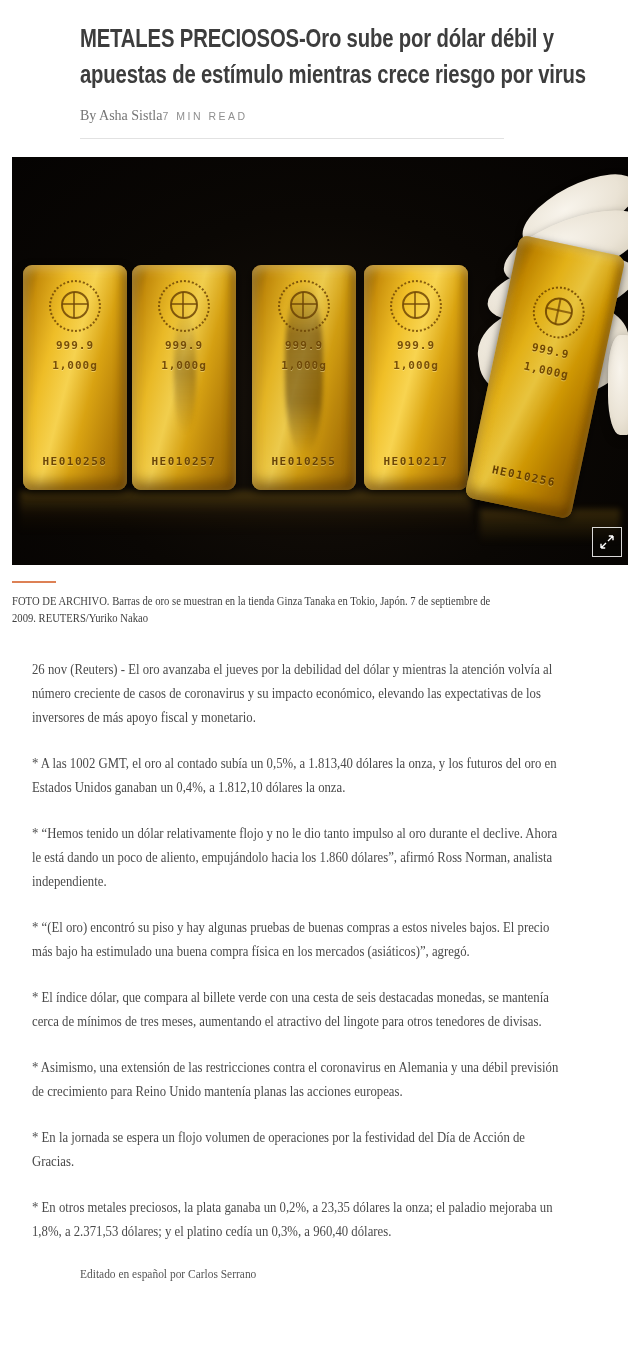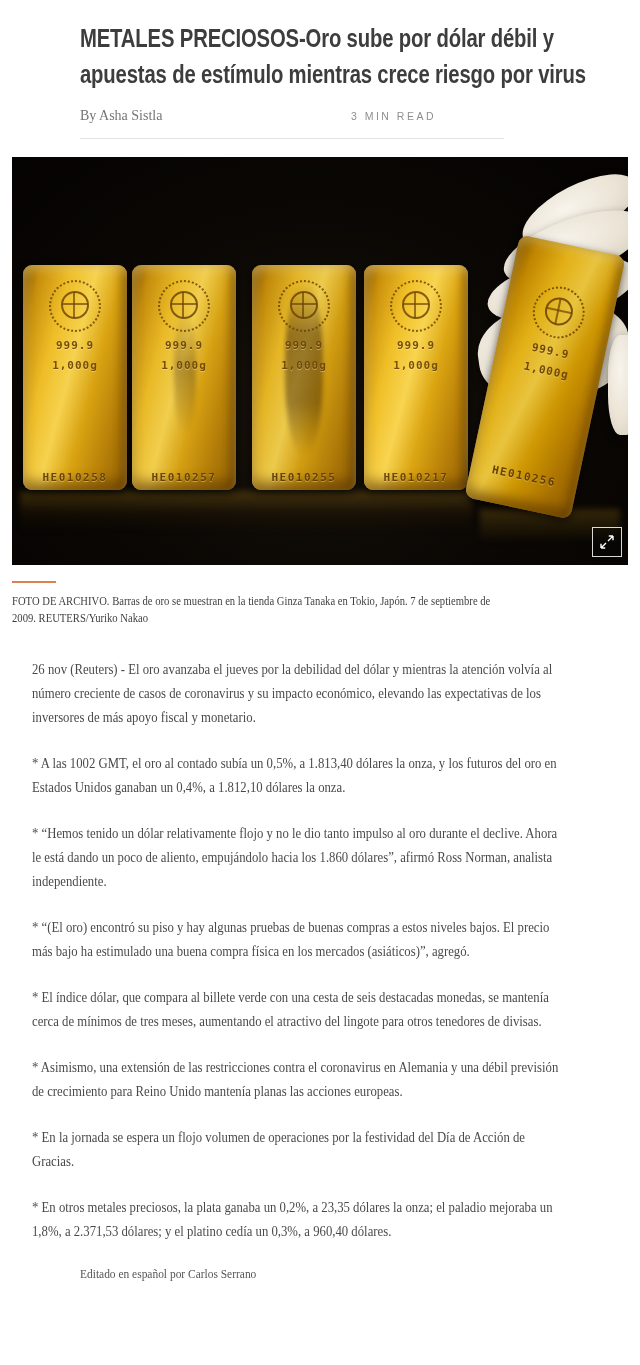--- a/index.html
+++ b/index.html
@@ -7,21 +7,21 @@
 
   .article{position:relative;width:516px;padding-bottom:14px;}
 
   .headline{
     margin:20px 0 0 80px;width:672px;
     transform:scaleX(0.78);transform-origin:left top;
     font-family:"Liberation Sans",sans-serif;font-weight:700;
     font-size:26px;line-height:36px;color:#3d3d3d;letter-spacing:-0.2px;
   }
 
-  .byline-row{display:flex;justify-content:space-between;align-items:baseline;margin:16px 80px 0 80px;}
+  .byline-row{display:flex;align-items:baseline;margin:16px 80px 0 80px;}
   .byline{font-size:14px;color:#757575;}
   .read-time{font-family:"Liberation Sans",sans-serif;font-size:10.5px;letter-spacing:2.5px;color:#8f8f8f;}
 
   .divider{border:none;border-top:1px solid #e2e2e2;margin:14px 12px 0 80px;height:0;}
 
   
   .photo{
     position:relative;margin:18px 12px 16px 12px;width:616px;height:408px;
     background:radial-gradient(ellipse at 50% 62%, #17110a 0%, #0a0704 55%, #050302 100%);
     overflow:hidden;cursor:pointer;
@@ -56,21 +56,21 @@
   .stamp{position:relative;width:48px;height:48px;margin:15px auto 0;border-radius:50%;
     border:2px dotted rgba(112,71,5,.85);z-index:1;}
   .held .stamp{margin-top:42px;}
   .globe{position:relative;width:24px;height:24px;margin:9px auto;border:2px solid rgba(112,71,5,.85);border-radius:50%;}
   .globe::before{content:"";position:absolute;left:10px;top:-1px;bottom:-1px;width:2px;background:rgba(112,71,5,.7);}
   .globe::after{content:"";position:absolute;top:10px;left:-1px;right:-1px;height:2px;background:rgba(112,71,5,.7);}
 
   .fineness,.weight{position:relative;z-index:1;margin-top:7px;font-family:"DejaVu Sans Mono",monospace;
     font-size:11px;font-weight:bold;letter-spacing:1px;color:rgba(112,71,3,.95);
     text-shadow:0 1px 0 rgba(255,240,170,.45);}
-  .serial{position:absolute;z-index:1;bottom:6px;left:0;right:0;font-family:"DejaVu Sans Mono",monospace;
+  .serial{position:absolute;z-index:1;bottom:22px;left:0;right:0;font-family:"DejaVu Sans Mono",monospace;
     font-size:11px;font-weight:bold;letter-spacing:1.5px;color:rgba(100,62,2,.95);
     text-shadow:0 1px 0 rgba(255,240,170,.4);}
   .held .serial{bottom:26px;}
 
   .floor-reflection{position:absolute;left:8px;top:334px;width:452px;height:42px;z-index:0;
     background:linear-gradient(to bottom,rgba(214,160,30,.26),rgba(120,80,10,.08) 55%,rgba(0,0,0,0));
     filter:blur(3px);}
   .floor-reflection-held{position:absolute;left:468px;top:352px;width:140px;height:34px;z-index:0;
     background:linear-gradient(to bottom,rgba(214,160,30,.22),rgba(0,0,0,0));filter:blur(3px);}
 
@@ -92,21 +92,21 @@
 </style>
 </head>
 <body>
 
 <main class="article">
 
   <h1 class="headline" style="color: rgb(61, 61, 61);">METALES PRECIOSOS-Oro sube por dólar débil y apuestas de estímulo mientras crece riesgo por virus</h1>
 
   <div class="byline-row">
     <span class="byline">By Asha Sistla</span>
-    <span class="read-time">3 MIN READ</span>
+    <span class="read-time">7 MIN READ</span>
   </div>
 
   <hr class="divider">
 
   <figure class="photo">
     <div class="glove g1"></div>
     <div class="glove g2"></div>
     <div class="glove g3"></div>
     <div class="glove g4"></div>
     <div class="glove g5"></div>

